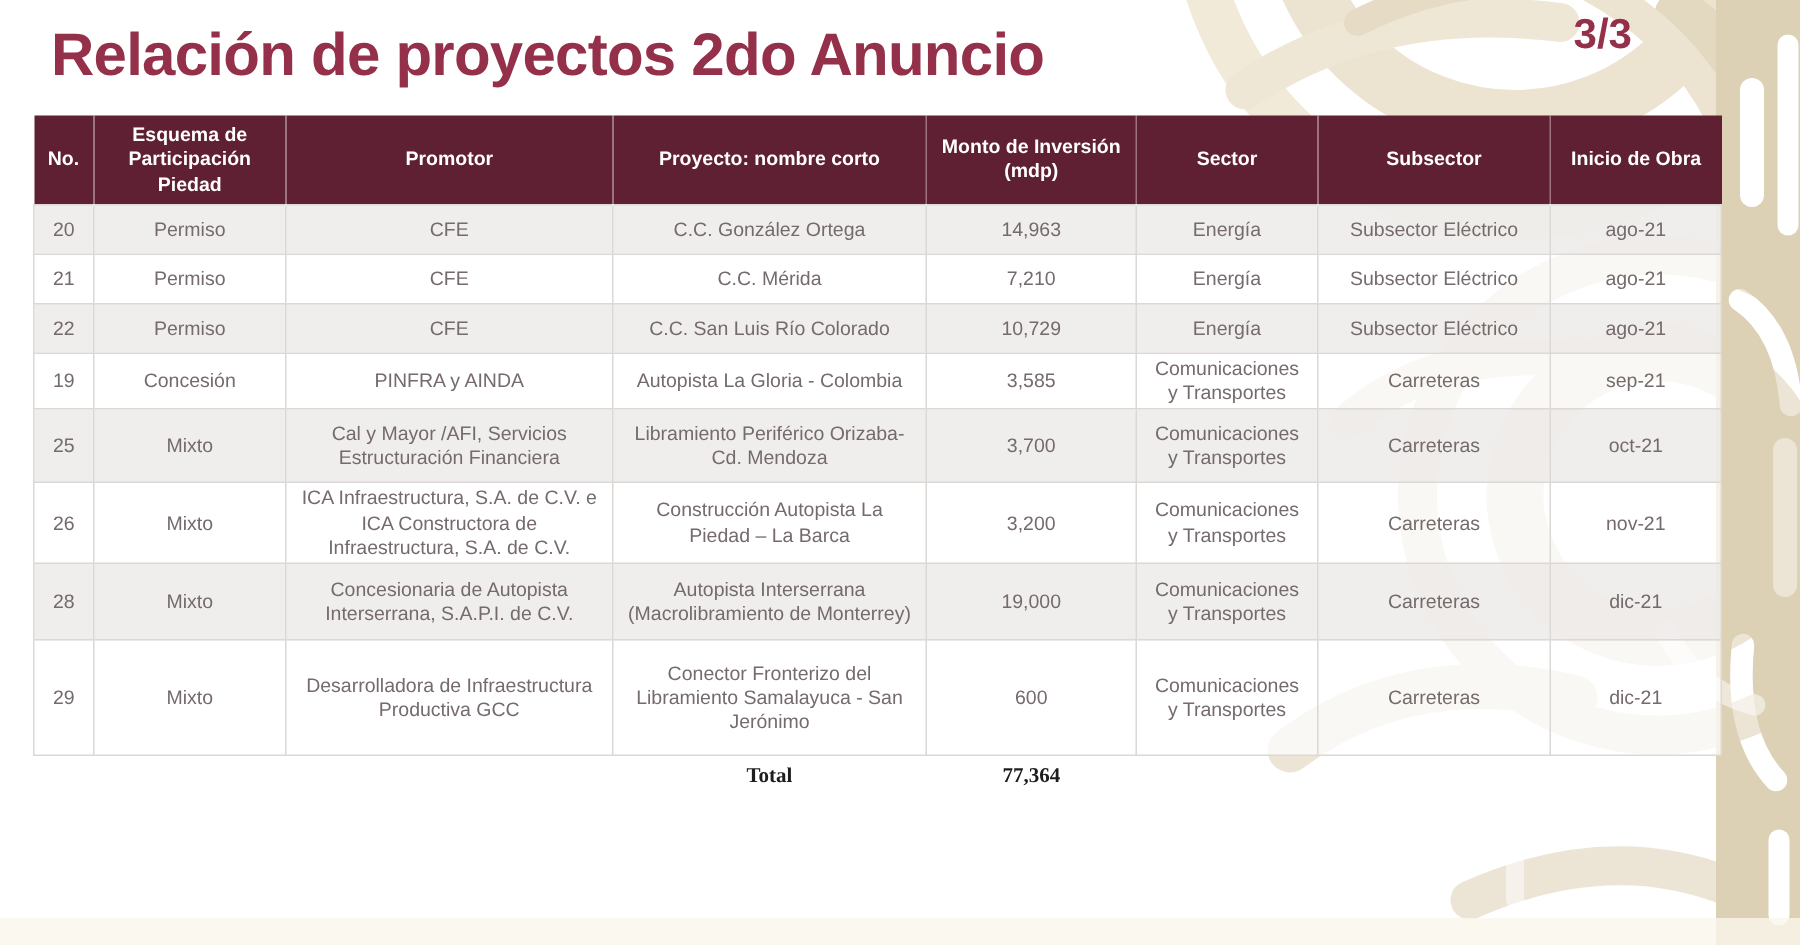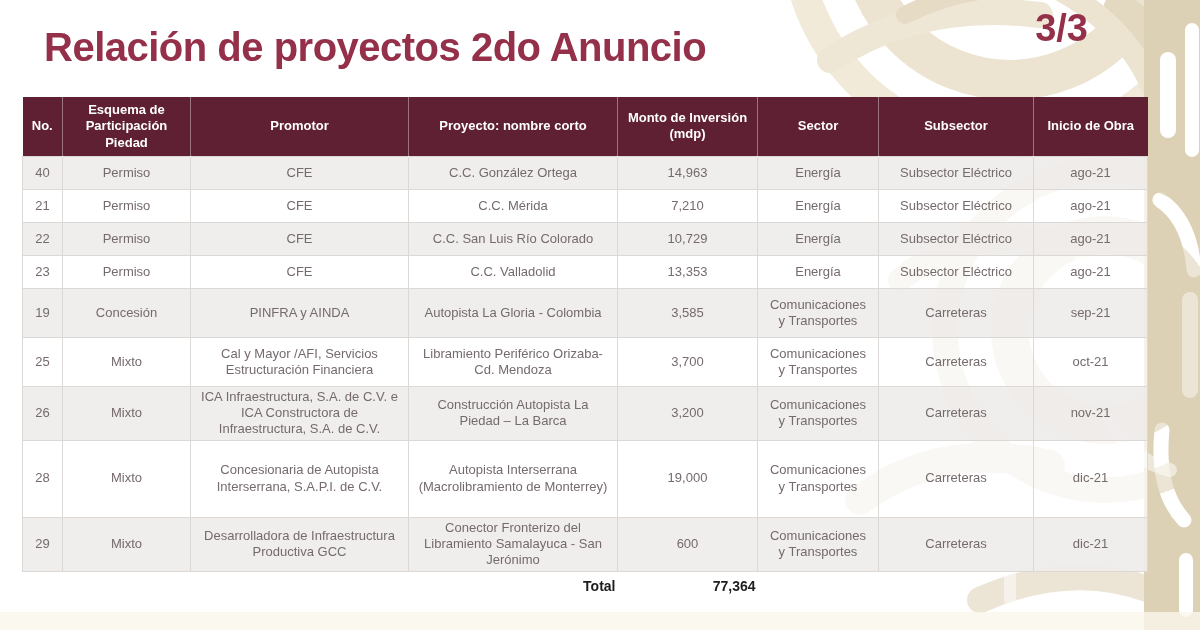--- a/index.html
+++ b/index.html
@@ -19,25 +19,25 @@
     background:#ffffff;
     font-family:"Liberation Sans", sans-serif;
   }
   .bg{position:absolute;inset:0;z-index:0;}
   .page{position:relative;z-index:1;padding-left:22px;}
   .titlebar{
     display:flex;justify-content:space-between;align-items:flex-start;
     padding:8px 112px 0 6px;
   }
   .title{
-    margin:16px;font-size:40px;line-height:1.15;font-weight:800;
+    margin:6px;font-size:40px;line-height:1.15;font-weight:800;
     color:var(--title-color);letter-spacing:-0.5px;
   }
   .page-indicator{
-    font-size:38px;font-weight:800;color:var(--title-color);line-height:1.1;
+    font-size:28px;font-weight:800;color:var(--title-color);line-height:1.1;
   }
   table{
     width:1125px;border-collapse:collapse;table-layout:fixed;
     margin-top:11px;
   }
   thead th{
     background:var(--header-bg);color:#ffffff;
     font-size:13px;font-weight:700;line-height:1.25;
     padding:5px 6px;height:54px;box-sizing:border-box;
     border-right:1px solid rgba(255,255,255,0.38);
@@ -56,21 +56,21 @@
   tbody tr:nth-child(3) td,tbody tr:nth-child(4) td{height:33px;}
   tbody tr:nth-child(5) td{height:49px;}
   tbody tr:nth-child(6) td{height:49px;}
   tbody tr:nth-child(7) td{height:51px;}
   tbody tr:nth-child(8) td{height:77px;}
   tbody tr:nth-child(9) td{height:54px;}
   tbody tr:nth-child(10) td{height:61px;}
   tfoot td{
     border:none;background:transparent;
     font-size:14px;font-weight:700;color:var(--total-text);
-    padding:4px 2px 0 2px;text-align:right;height:20px;
+    padding:4px 2px 0 2px;text-align:center;height:20px;font-family:Liberation Serif, serif;
   }
 </style>
 </head>
 <body>
 
 <svg class="bg" viewBox="0 0 1200 630" xmlns="http://www.w3.org/2000/svg" aria-hidden="true">
 
   <g fill="none" stroke="#ece3d1" stroke-linecap="round">
     <circle cx="1010" cy="-70" r="150" stroke-width="40"></circle>
     <circle cx="1010" cy="-70" r="215" stroke-width="30" stroke="#f1ead9"></circle>
@@ -132,21 +132,21 @@
           <th>Promotor</th>
           <th>Proyecto: nombre corto</th>
           <th>Monto de Inversión (mdp)</th>
           <th>Sector</th>
           <th>Subsector</th>
           <th>Inicio de Obra</th>
         </tr>
     </thead>
     <tbody id="table-body">
         <tr>
-          <td>40</td>
+          <td>20</td>
           <td>Permiso</td>
           <td>CFE</td>
           <td>C.C. González Ortega</td>
           <td>14,963</td>
           <td>Energía</td>
           <td>Subsector Eléctrico</td>
           <td>ago-21</td>
         </tr>
         <tr>
           <td>21</td>
@@ -157,30 +157,20 @@
           <td>Energía</td>
           <td>Subsector Eléctrico</td>
           <td>ago-21</td>
         </tr>
         <tr>
           <td>22</td>
           <td>Permiso</td>
           <td>CFE</td>
           <td>C.C. San Luis Río Colorado</td>
           <td>10,729</td>
-          <td>Energía</td>
-          <td>Subsector Eléctrico</td>
-          <td>ago-21</td>
-        </tr>
-        <tr>
-          <td>23</td>
-          <td>Permiso</td>
-          <td>CFE</td>
-          <td>C.C. Valladolid</td>
-          <td>13,353</td>
           <td>Energía</td>
           <td>Subsector Eléctrico</td>
           <td>ago-21</td>
         </tr>
         <tr>
           <td>19</td>
           <td>Concesión</td>
           <td>PINFRA y AINDA</td>
           <td>Autopista La Gloria - Colombia</td>
           <td>3,585</td>

